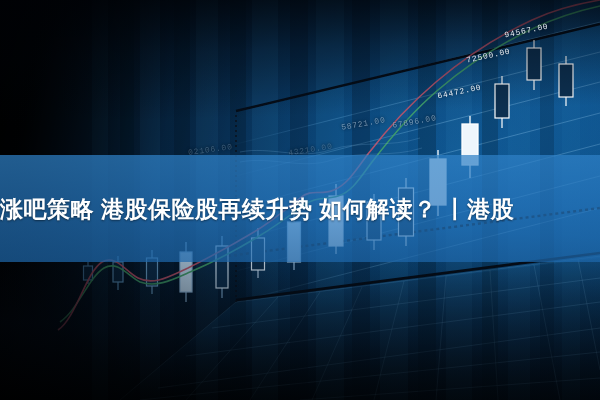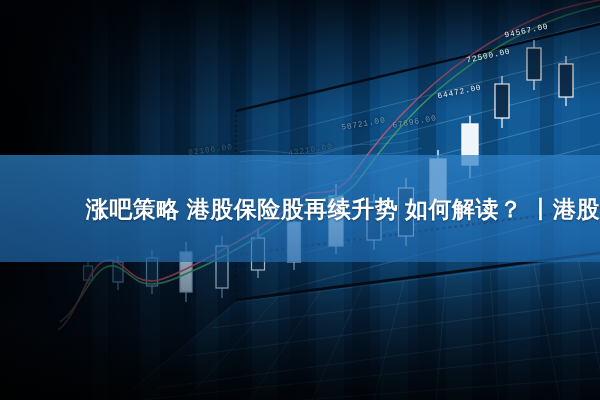--- a/index.html
+++ b/index.html
@@ -61,21 +61,21 @@
     mix-blend-mode: normal;
   }
   .title-wrap {
     position: absolute;
     left: 0;
     right: 0;
     top: 155px;
     height: 107px;
     display: flex;
     flex-direction: column;
-    align-items: flex-end;
+    align-items: flex-start;
     justify-content: center;
     text-align: center;
   }
   .title-line {
     color: #ffffff;
     font-size: 23px;
     font-weight: bold;
     line-height: 38px;
     letter-spacing: 0.5px;
     text-shadow: 0 1px 2px rgba(0,0,0,0.45);

